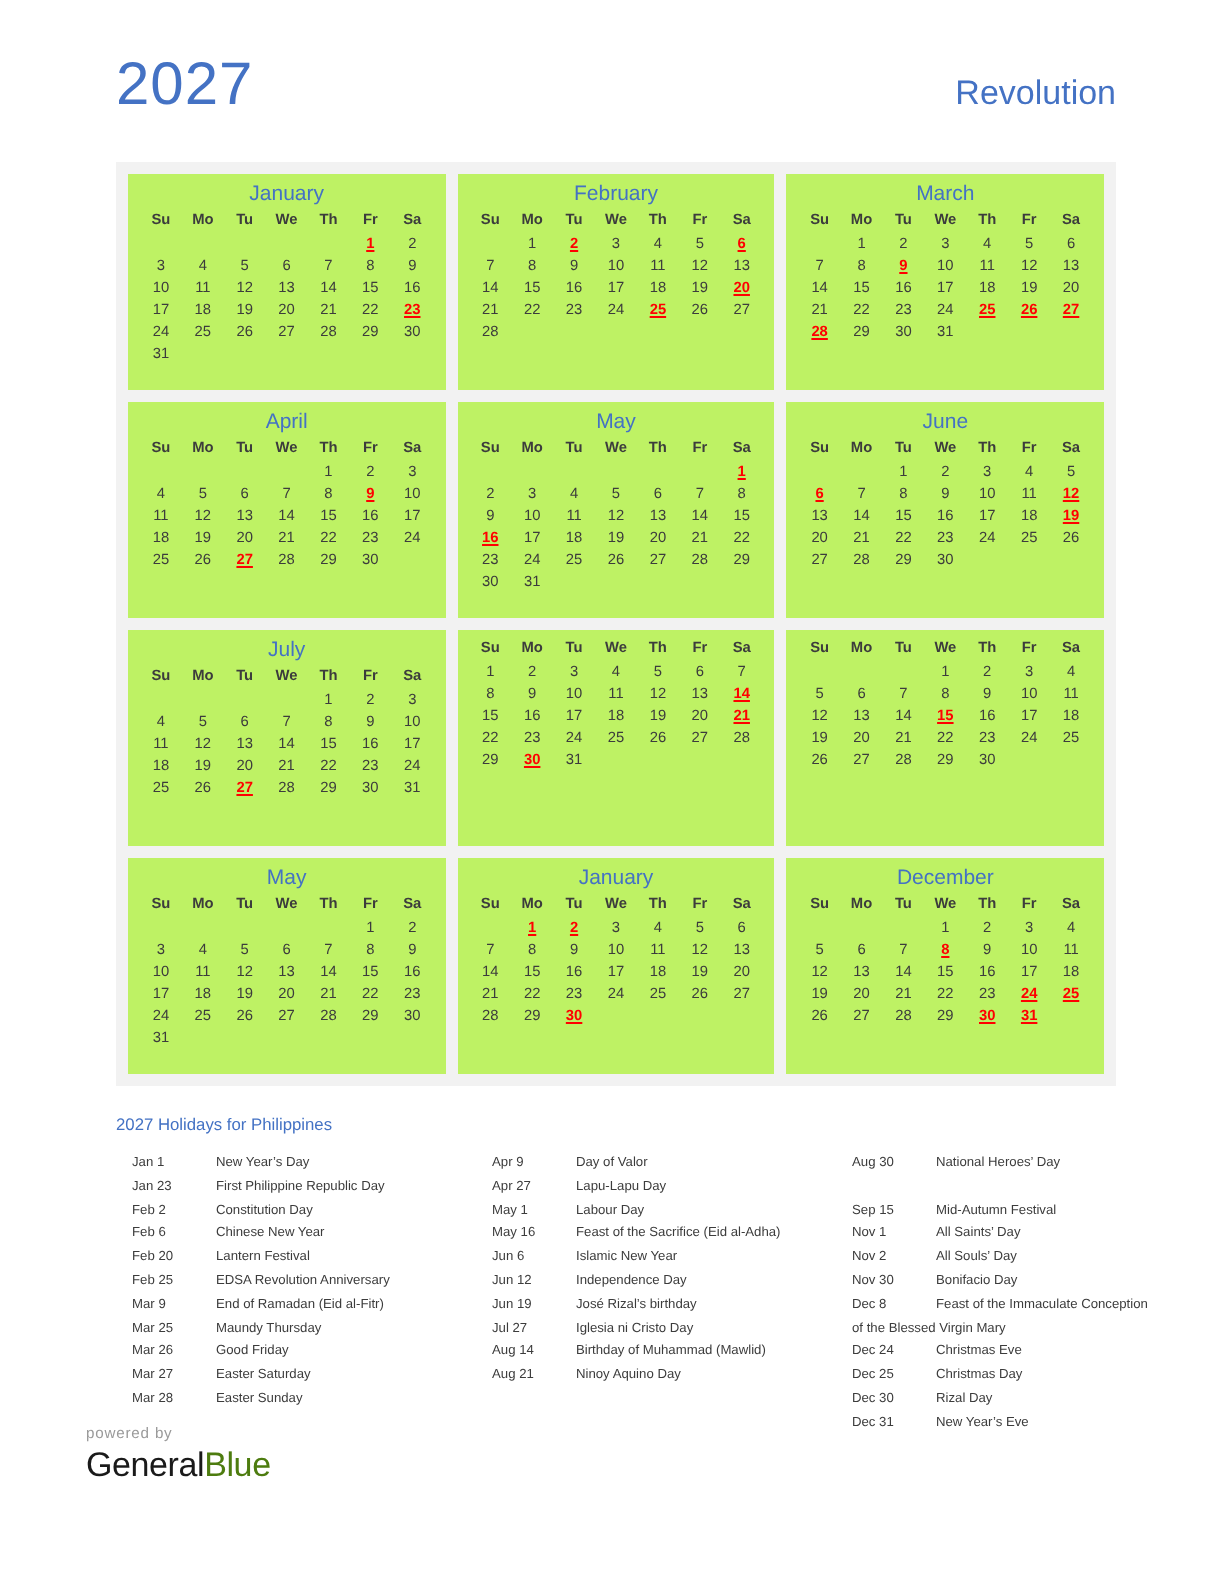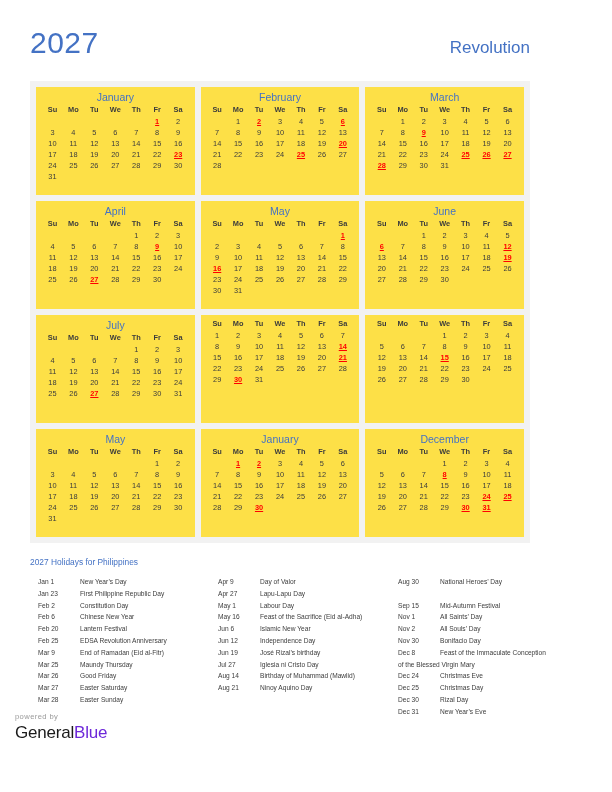--- a/index.html
+++ b/index.html
@@ -14,20 +14,21 @@
     color: #333333;
     overflow: hidden;
   }
 
   .page {
     position: relative;
     width: 560px;
     height: 792px;
     box-sizing: border-box;
     padding: 0 30px;
+    margin-left: 28px;
   }
 
   
   .header {
     display: flex;
     align-items: baseline;
     justify-content: space-between;
     height: 46px;
     padding-top: 28px;
   }
@@ -50,21 +51,21 @@
     margin-top: 7px;
     background: #f2f2f2;
     padding: 6px 6px;
     display: grid;
     grid-template-columns: repeat(3, 1fr);
     grid-auto-rows: 108px;
     gap: 6px;
     box-sizing: border-box;
   }
   .month-card {
-    background: #fde047;
+    background: #bef264;
     box-sizing: border-box;
     padding: 4px 6px 3px 6px;
     overflow: hidden;
   }
   .month-name {
     text-align: center;
     color: #4472c4;
     font-size: 10.5px;
     font-weight: 400;
     margin-bottom: 2px;
@@ -157,21 +158,21 @@
   }
   .brand {
     font-size: 17px;
     line-height: 19px;
     letter-spacing: -0.2px;
   }
   .brand-general {
     color: #1a1a1a;
   }
   .brand-blue {
-    color: #6d28d9;
+    color: #4d7c0f;
   }
 </style>
 </head>
 <body>
 
 <div class="page">
 
   <div class="header">
     <div class="year-title">2027</div>
     <div class="country-title">Revolution</div>

